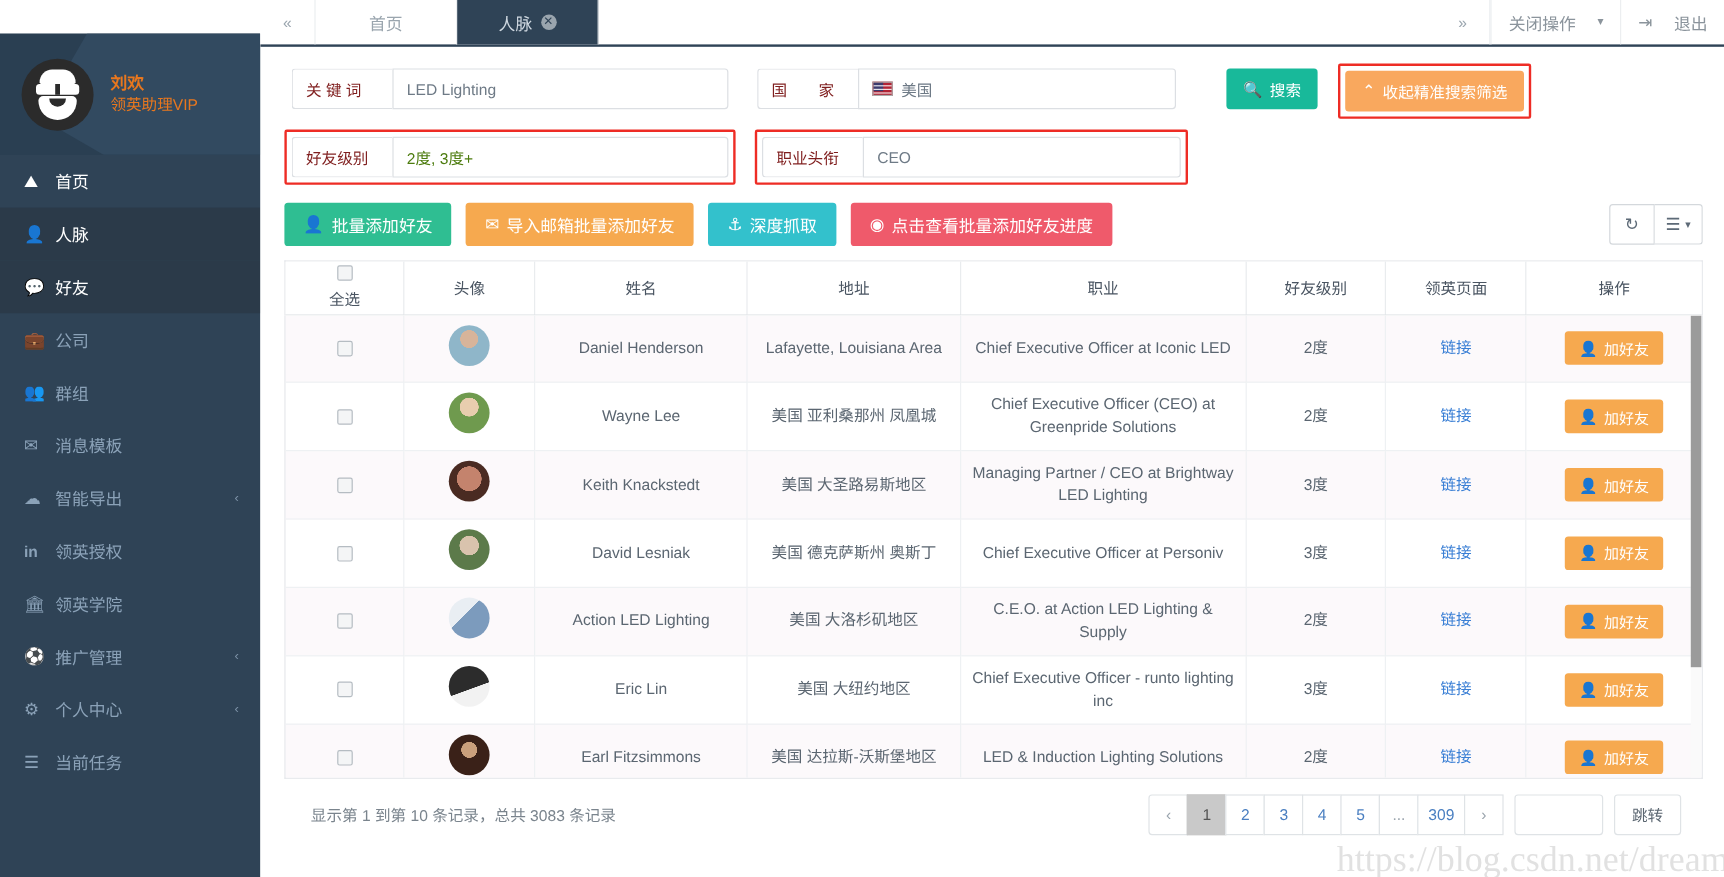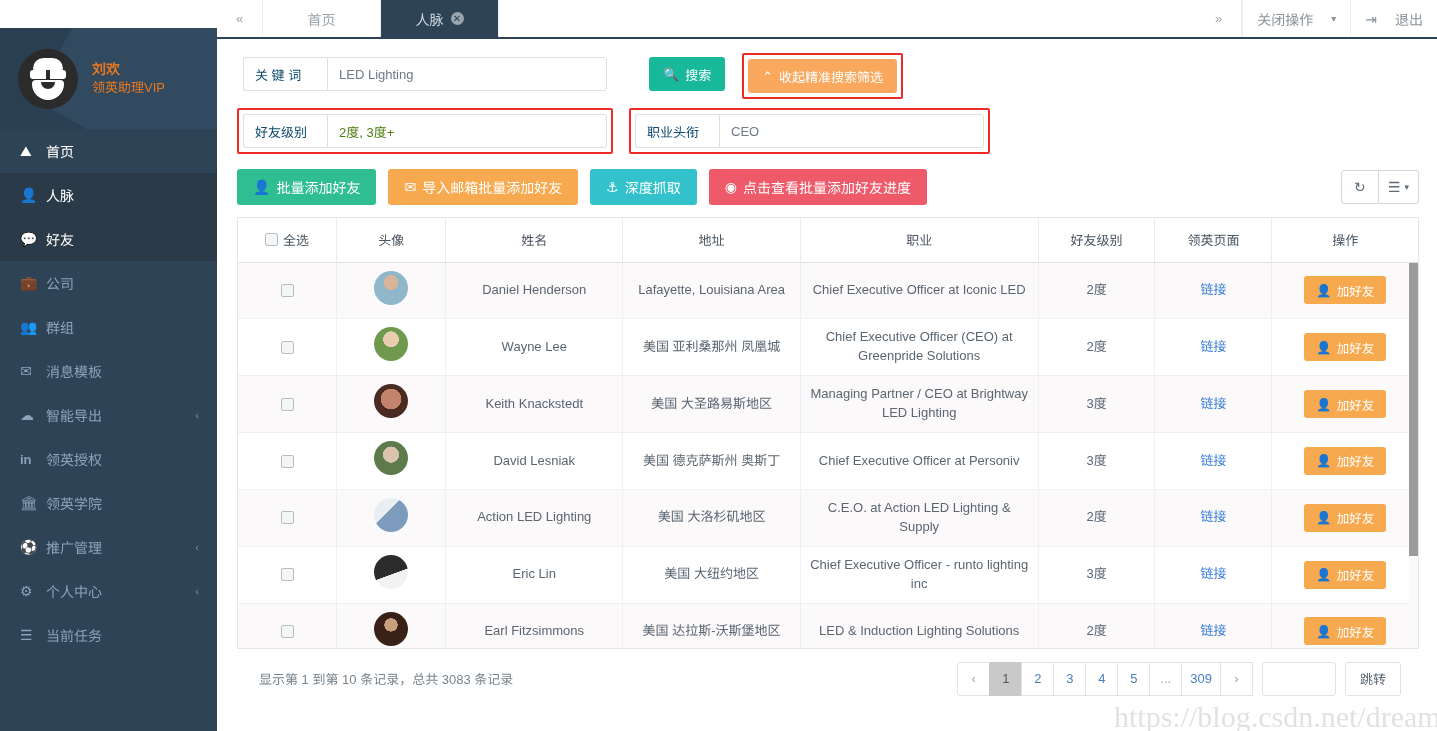--- a/index.html
+++ b/index.html
@@ -126,21 +126,21 @@
   .content { flex: 1; padding: 14px 18px 0 20px; overflow: hidden; position: relative; }
 
   
   .form-wrap { position: relative; }
   .form-row { display: flex; align-items: flex-start; margin-bottom: 9px; }
   .fgroup { display: flex; align-items: stretch; height: 34px; }
   .fgroup .addon {
     background: #fff; border: 1px solid #dcdfe3; border-right: none;
     border-radius: 3px 0 0 3px; padding: 0 11px;
     display: flex; align-items: center; justify-content: space-between;
-    color: #0c4a6e; font-size: 13px; white-space: nowrap;
+    color: #7f1d1d; font-size: 13px; white-space: nowrap;
   }
   .fgroup .fld {
     border: 1px solid #dcdfe3; border-radius: 0 3px 3px 0;
     padding: 0 11px; display: flex; align-items: center; gap: 7px;
     color: #6e7a86; font-size: 13px; background: #fff;
   }
   .fld.kw { width: 280px; }
   .fld.deg { width: 280px; color: #4d7c0f; }
   .fld.country { width: 265px; }
   .fld.title { width: 265px; }
@@ -204,21 +204,21 @@
   tbody tr:nth-child(even) { background: #ffffff; }
   .tbl-body-wrap {
     border: 1px solid #e4e7ea; border-top: none;
     height: 386px; overflow: hidden; position: relative; background: #fff;
   }
   .cbx {
     width: 13px; height: 13px; border: 1px solid #b5bcc2; border-radius: 2px;
     background: #f4f5f6; display: inline-block; vertical-align: middle;
     cursor: pointer;
   }
-  .th-check { display: inline-flex; align-items: center; gap: 5px; }
+  .th-check { display: inline-flex; align-items: center; gap: 5px; flex-direction: column; }
   .ava {
     width: 34px; height: 34px; border-radius: 50%; display: inline-block;
     background-size: cover; background-position: center;
   }
   .lnk { color: #3a7fd5; cursor: pointer; }
   .btn-add {
     background: #f6a94f; color: #fff; border: none; border-radius: 3px;
     height: 28px; padding: 0 12px; font-size: 12.5px; cursor: pointer;
     display: inline-flex; align-items: center; gap: 5px; font-family: inherit;
   }
@@ -373,20 +373,29 @@
 
     <div class="content">
 
       <div class="form-wrap">
         <div class="form-row">
           <div style="padding:4px 4px 4px 6px;">
             <div class="fgroup">
               <div class="addon" style="width:84px">关 键 词</div>
               <div class="fld kw">
                 <span>LED Lighting</span>
+              </div>
+            </div>
+          </div>
+          <div style="padding:4px; margin-left:16px;">
+            <div class="fgroup">
+              <div class="addon" style="width:84px">国　　家</div>
+              <div class="fld country">
+                <span class="flag"></span>
+                <span>美国</span>
               </div>
             </div>
           </div>
           <div style="padding:4px; margin-left:34px;">
             <button class="btn btn-search">
               <span>🔍</span>
               <span>搜索</span>
             </button>
           </div>
           <div class="hl-box" style="margin-left:13px">

